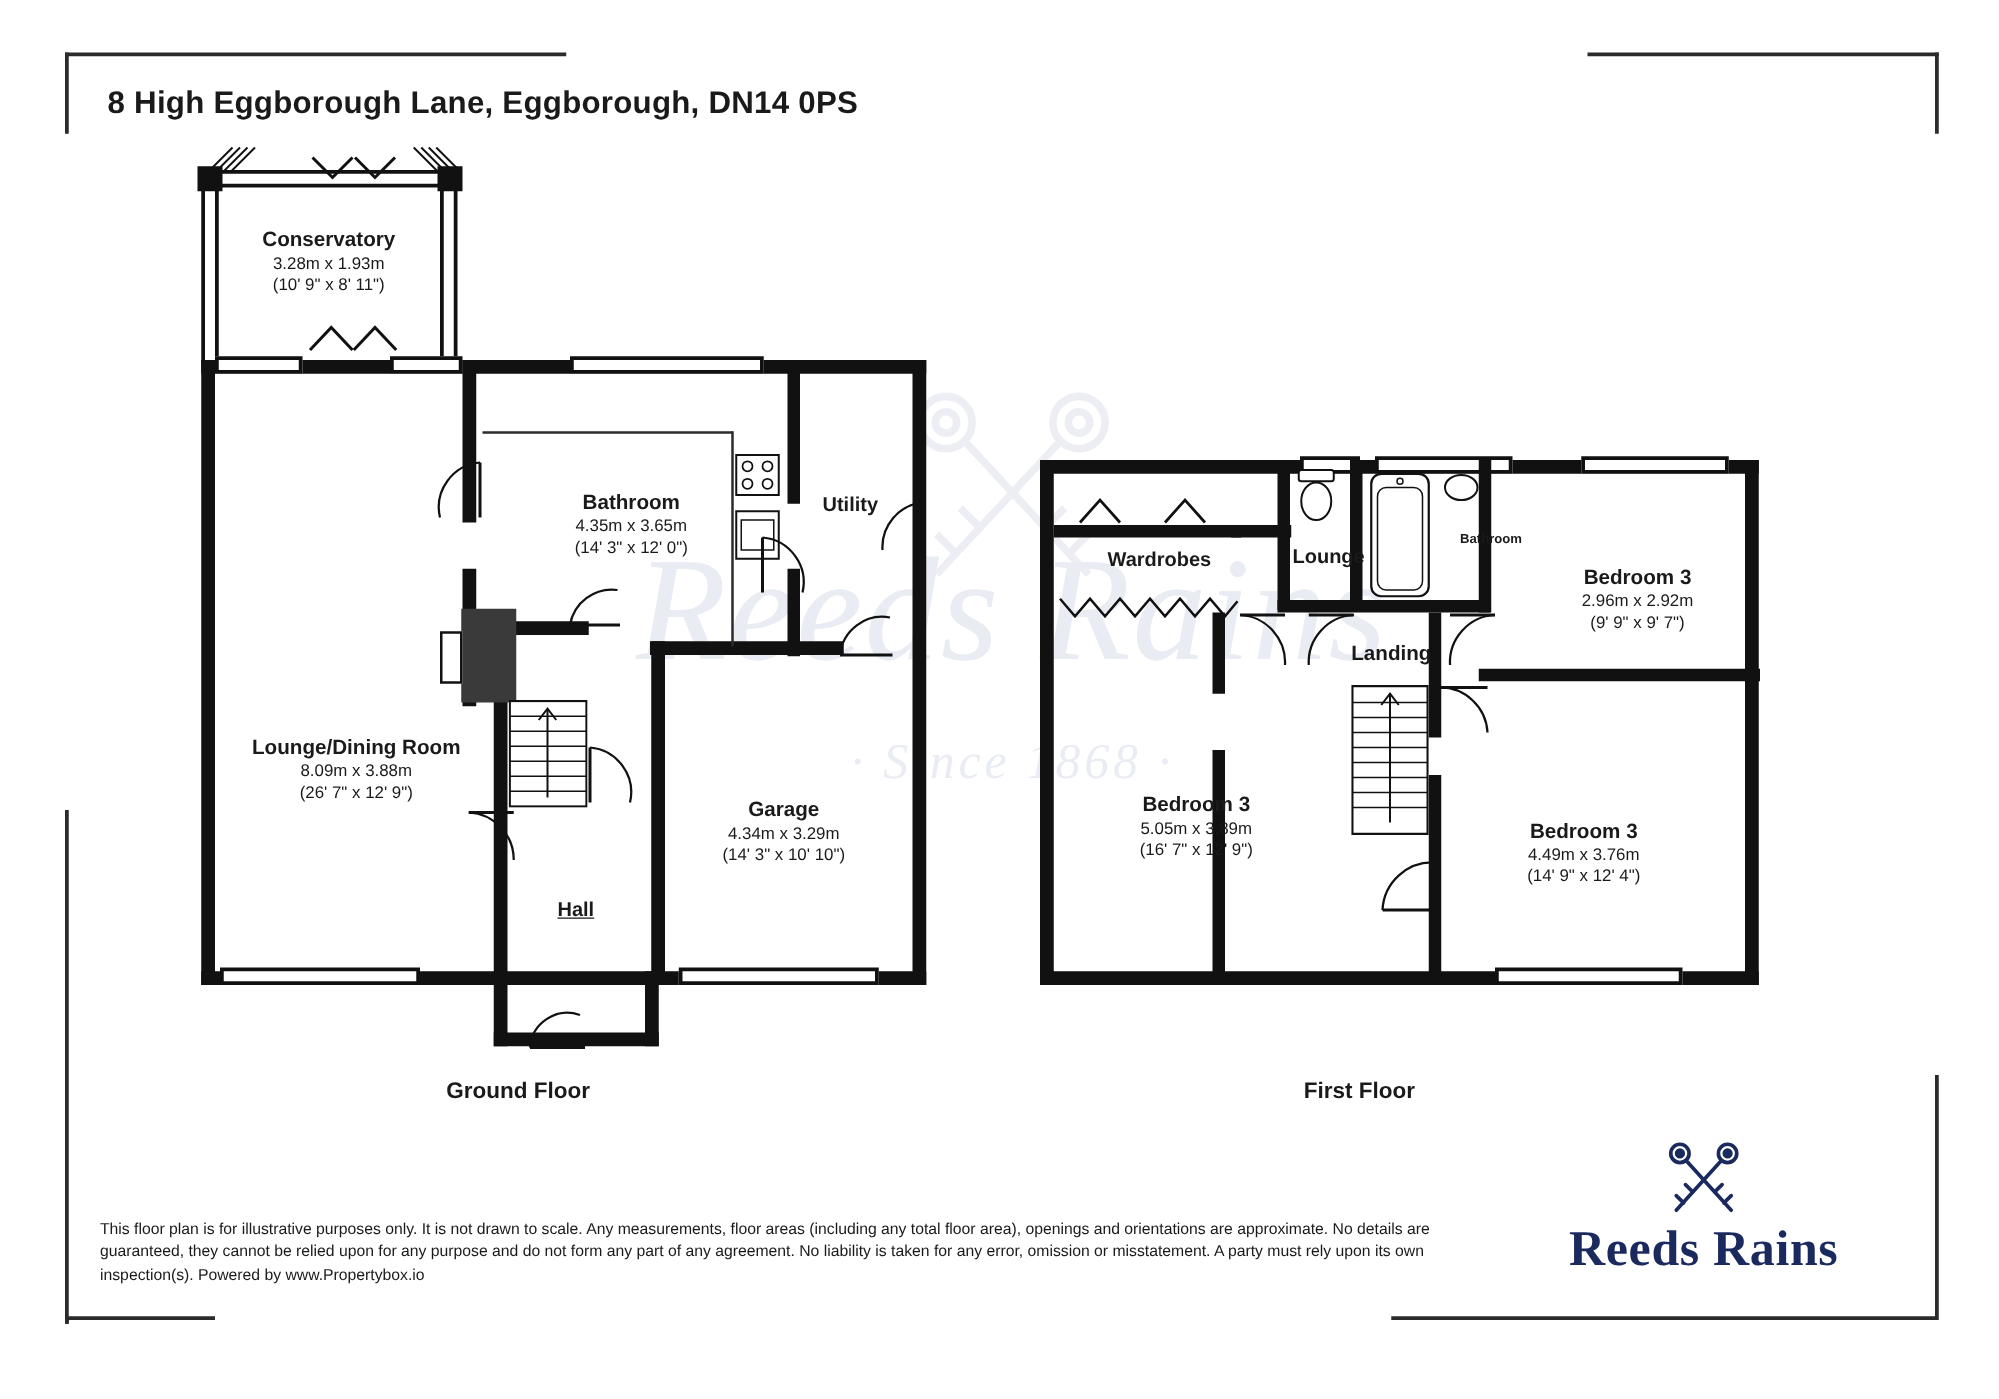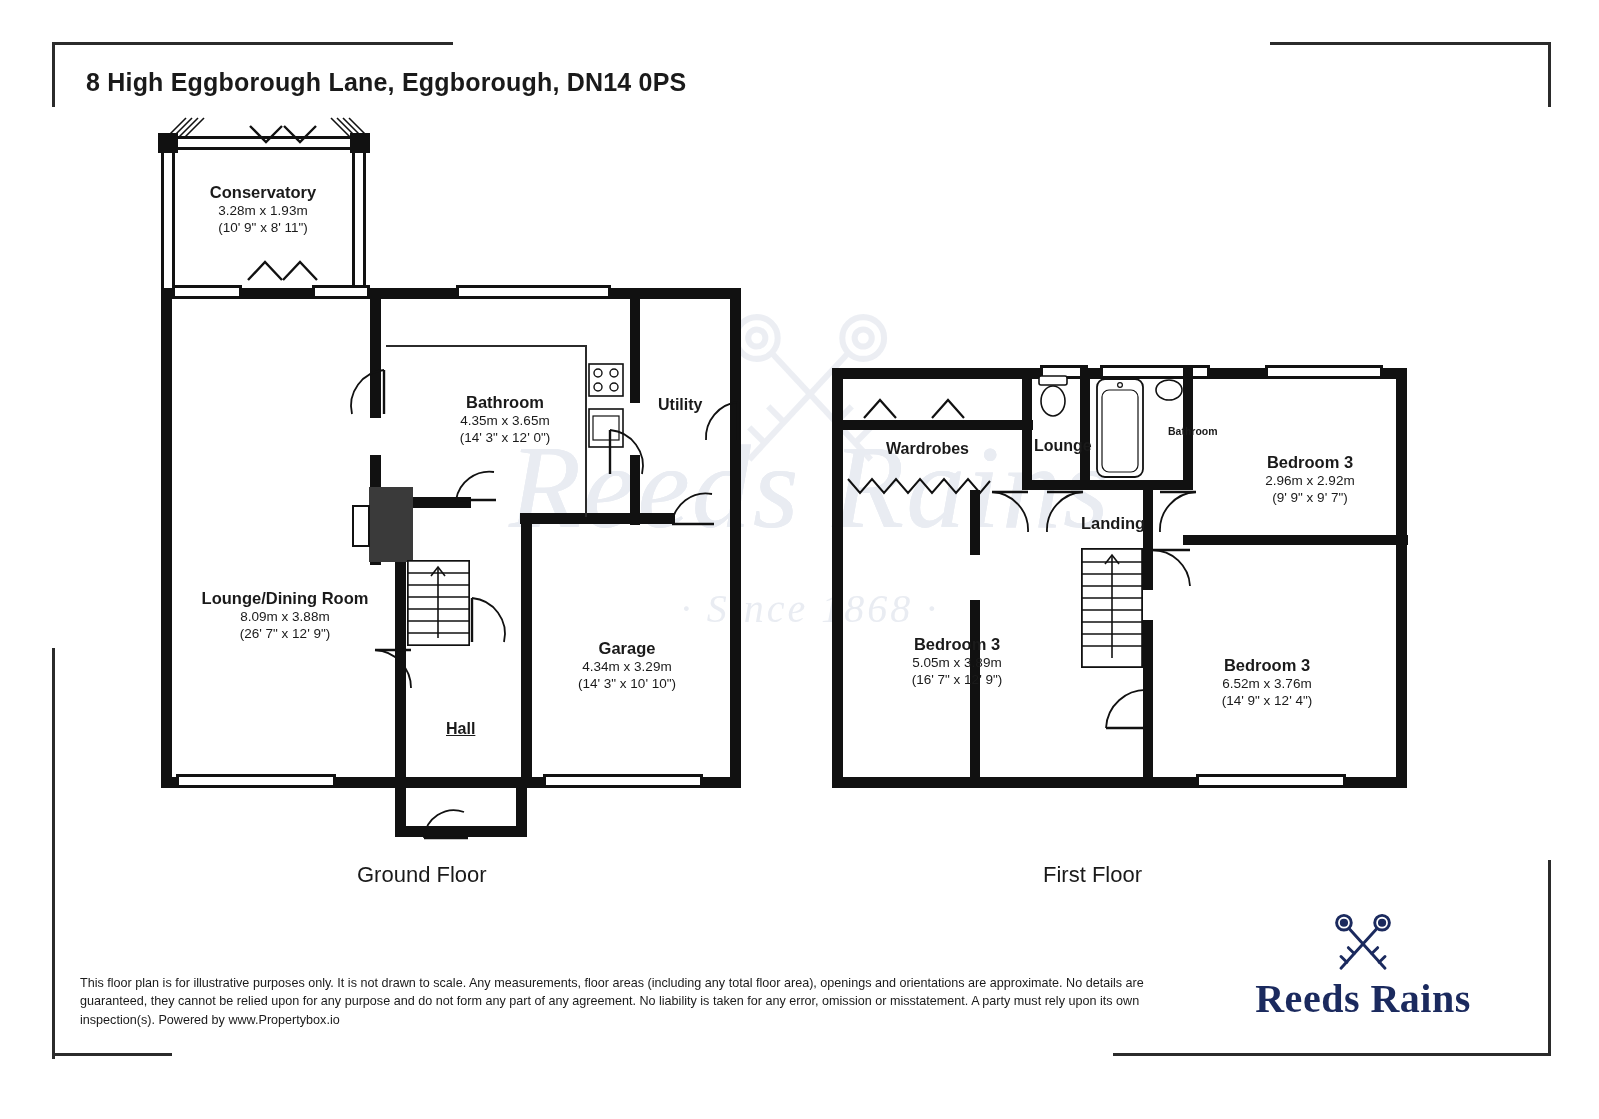--- a/index.html
+++ b/index.html
@@ -50,21 +50,21 @@
   }
 
   
   .wall{position:absolute;background:#111111;}
   .thin{position:absolute;background:#2b2b2b;}
   .win{position:absolute;background:#ffffff;border:3px solid #111111;box-sizing:border-box;}
   .room-label{position:absolute;text-align:center;line-height:1.25;white-space:nowrap;}
   .room-label .nm{font-size:16.5px;font-weight:bold;display:block;}
   .room-label .dim{font-size:13.5px;display:block;}
   .small-label{position:absolute;font-size:16px;font-weight:bold;white-space:nowrap;}
-  .floor-title{position:absolute;font-size:22px;font-weight:normal;white-space:nowrap;}
+  .floor-title{position:absolute;font-size:18px;font-weight:bold;white-space:nowrap;}
   .door{position:absolute;}
   .door svg{display:block;overflow:visible;}
 
   
   #disclaimer{
     position:absolute;left:80px;top:974px;width:1110px;
     font-size:12.6px;line-height:1.45;color:#1a1a1a;
   }
 
   
@@ -405,21 +405,21 @@
     <span class="dim">2.96m x 2.92m</span>
     <span class="dim">(9' 9" x 9' 7")</span>
   </div>
   <div class="room-label" style="left:842px;top:634px;width:230px;">
     <span class="nm">Bedroom 3</span>
     <span class="dim">5.05m x 3.89m</span>
     <span class="dim">(16' 7" x 12' 9")</span>
   </div>
   <div class="room-label" style="left:1152px;top:655px;width:230px;">
     <span class="nm">Bedroom 3</span>
-    <span class="dim">6.52m x 3.76m</span>
+    <span class="dim">4.49m x 3.76m</span>
     <span class="dim">(14' 9" x 12' 4")</span>
   </div>
 </div>
 
 <div class="floor-title" style="left:357px;top:862px;">Ground Floor</div>
 <div class="floor-title" style="left:1043px;top:862px;">First Floor</div>
 
 <div id="disclaimer">This floor plan is for illustrative purposes only. It is not drawn to scale. Any measurements, floor areas (including any total floor area), openings and orientations are approximate. No details are guaranteed, they cannot be relied upon for any purpose and do not form any part of any agreement. No liability is taken for any error, omission or misstatement. A party must rely upon its own inspection(s). Powered by www.Propertybox.io</div>
 
 <div id="brand-logo">

